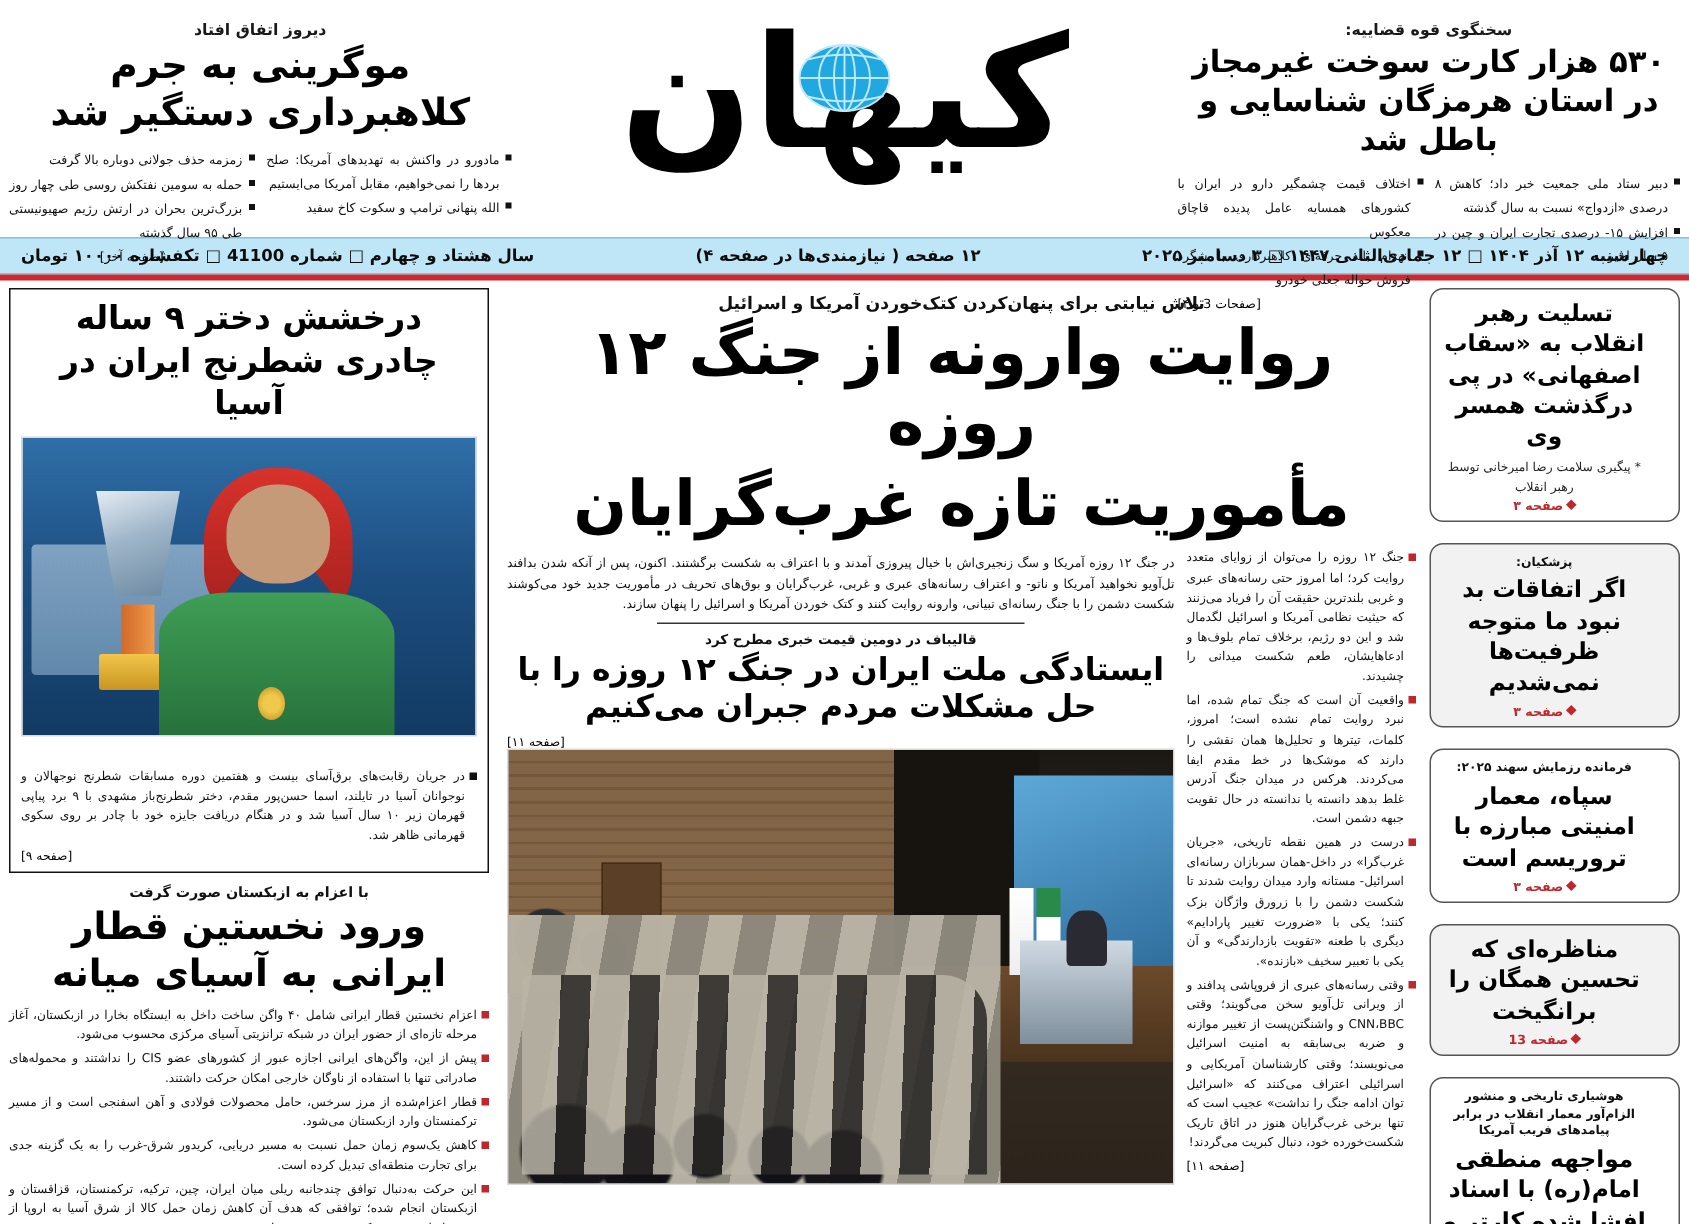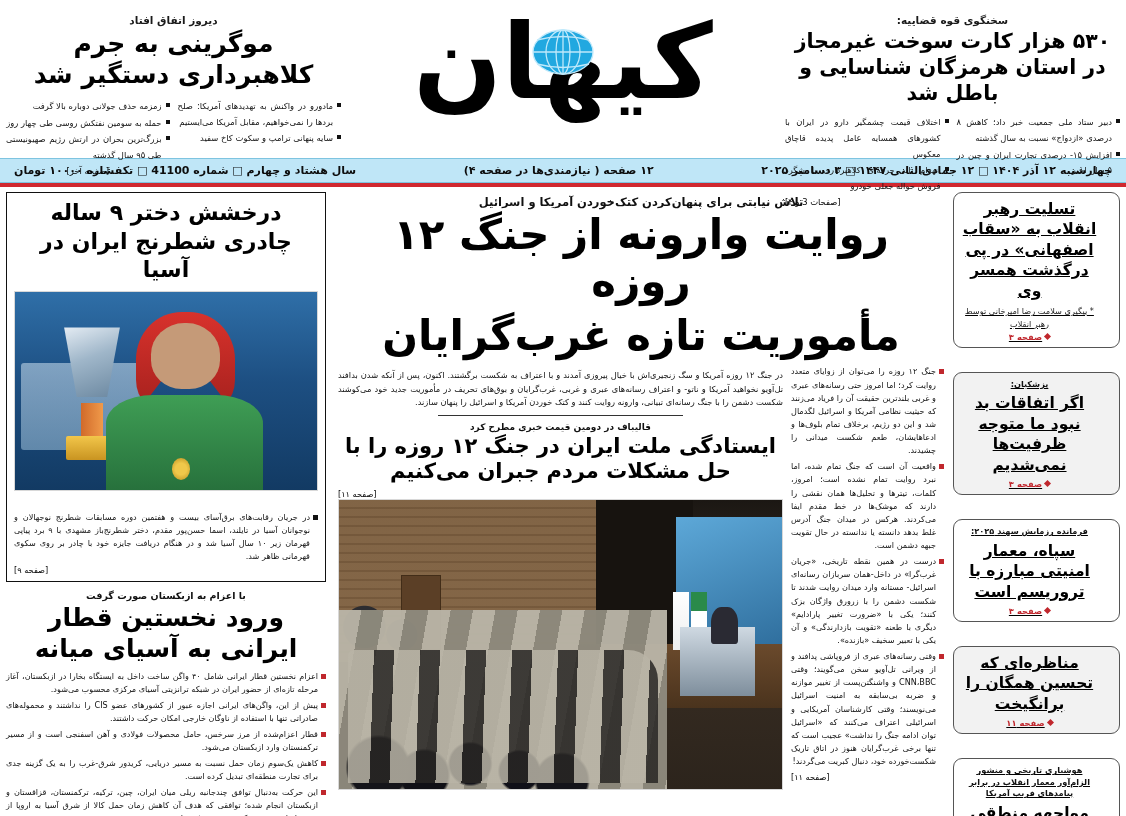--- a/index.html
+++ b/index.html
@@ -147,24 +147,23 @@
   }
   .col-right { width: 176px; padding: 5px 6px 0 3px; }
   .col-center { flex: 1; padding: 4px 6px 0 6px; position: relative; }
   .col-left { width: 332px; padding: 5px 6px 0 6px; }
 
   
   .sbox {
     border: 1px solid #555;
     border-radius: 9px;
     padding: 6px 21px 5px 7px;
-    margin-bottom: 24px;
+    margin-bottom: 14px;
     background: #f2f2f2;
     text-align: center;
-    text-decoration: underline;
   }
   .sbox.plain { background: #fff; }
   .sbox .over {
     font-size: 8.2px;
     color: #111;
     line-height: 1.4;
     margin-bottom: 3px;
     font-weight: 600;
   }
   .sbox h3 {
@@ -528,21 +527,21 @@
         <div class="logo-text">کیهان</div>
       </div>
     </div>
 
     <div class="mast-side">
       <div class="kicker">دیروز اتفاق افتاد</div>
       <div class="mast-headline">موگرینی به جرم کلاهبرداری دستگیر شد</div>
       <div class="bullets">
         <div class="col">
           <span class="bl">مادورو در واکنش به تهدیدهای آمریکا: صلح بردها را نمی‌خواهیم، مقابل آمریکا می‌ایستیم</span>
-          <span class="bl">سایه پنهانی ترامپ و سکوت کاخ سفید</span>
+          <span class="bl">الله پنهانی ترامپ و سکوت کاخ سفید</span>
         </div>
         <div class="col">
           <span class="bl">زمزمه حذف جولانی دوباره بالا گرفت</span>
           <span class="bl">حمله به سومین نفتکش روسی طی چهار روز</span>
           <span class="bl">بزرگ‌ترین بحران در ارتش رژیم صهیونیستی طی ۹۵ سال گذشته</span>
           <span class="bl nobul pgref" style="text-align:center">[صفحه آخر]</span>
         </div>
       </div>
     </div>
   </div>
@@ -571,21 +570,21 @@
       </div>
 
       <div class="sbox plain">
         <div class="over">فرمانده رزمایش سهند ۲۰۲۵:</div>
         <h3>سپاه، معمار امنیتی مبارزه با تروریسم است</h3>
         <div class="pagelink"><span class="dia"></span><span>صفحه ۳</span></div>
       </div>
 
       <div class="sbox">
         <h3>مناظره‌ای که تحسین همگان را برانگیخت</h3>
-        <div class="pagelink"><span class="dia"></span><span>صفحه ۱۱</span></div>
+        <div class="pagelink"><span class="dia"></span><span>صفحه 13</span></div>
       </div>
 
       <div class="sbox plain">
         <div class="over">هوشیاری تاریخی و منشور الزام‌آور معمار انقلاب در برابر پیامدهای فریب آمریکا</div>
         <h3>مواجهه منطقی امام(ره) با اسناد افشا شده کارتر و درس‌هایی که به جریان غرب‌گرا دادند</h3>
 
       </div>
     </div>
 
     <div class="col-center">

